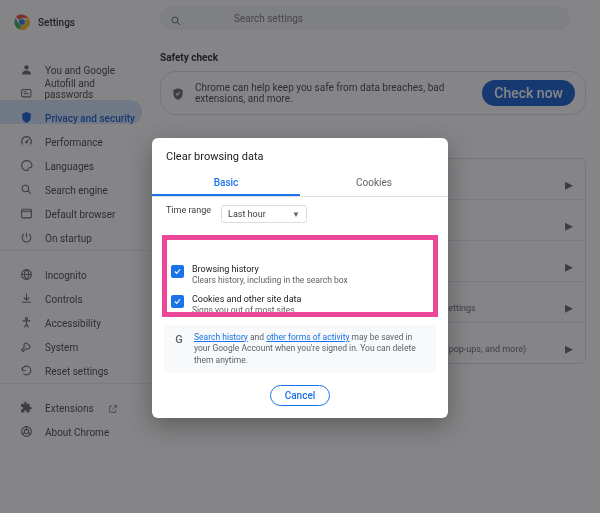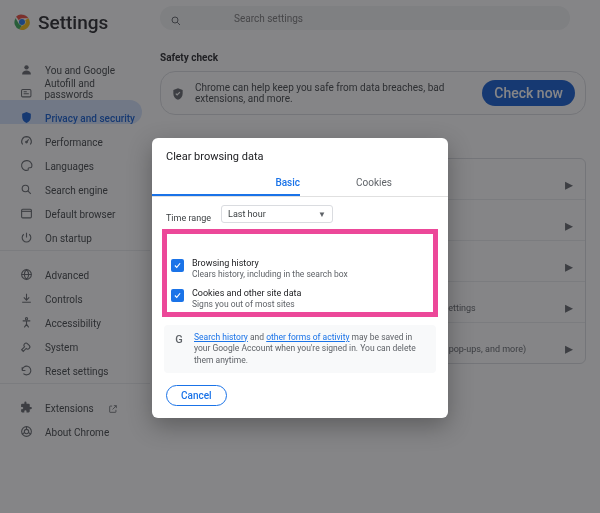--- a/index.html
+++ b/index.html
@@ -1,21 +1,21 @@
 <!DOCTYPE html>
 <html><head>
 <meta charset="utf-8">
 <style>
   * { box-sizing: border-box; margin: 0; padding: 0; font-family: "Segoe UI", Roboto, Arial, sans-serif; }
   body { width: 600px; height: 513px; overflow: hidden; background: #fff; position: relative; }
   .app { display: flex; width: 100%; height: 100%; }
   .sidebar { width: 150px; flex-shrink: 0; background: #fff; padding-top: 6px; }
   .header-row { display: flex; align-items: center; height: 32px; padding-left: 14px; gap: 8px; }
   .chrome-logo { width: 16px; height: 16px; }
-  .page-title { font-size: 19px; font-weight: 500; color: #202124; }
+  .page-title { font-size: 10px; font-weight: 500; color: #202124; }
   .nav { margin-top: 14px; }
   .nav-item { display: flex; align-items: flex-end; height: 24px; padding-left: 20px; gap: 12px; font-size: 10px; color: #3c4043; border-radius: 0 12px 12px 0; margin-right: 8px; cursor: pointer; }
   .nav-item.active { background: #d3e3fd; color: #0b57d0; font-weight: 500; }
   .nav-item .icon { width: 13px; height: 13px; color: #5f6368; display:flex; align-items:center; justify-content:center; }
   .nav-item.active .icon { color: #0b57d0; }
   .divider { height: 1px; background: #e8eaed; margin: 6px 0; }
   .ext-link { width:10px; height:10px; color:#5f6368; margin-left:2px;}
   .main { flex: 1; padding: 6px 14px 0 10px; }
   .search-wrap { background: #f1f3f4; border-radius: 16px; height: 24px; display:flex; align-items:center; padding: 0 10px; gap:8px; width: 410px; }
   .search-wrap .icon { width:12px; height:12px; color:#5f6368; }
@@ -29,36 +29,36 @@
   .row { display:flex; align-items:center; padding:9px 12px; border-top:1px solid #e8eaed; }
   .row:first-child { border-top:none; }
   .row .lbl { font-size:10px; color:#202124; flex:1;}
   .row .sub { font-size:9px; color:#5f6368; margin-top:1px;}
   .row .chev { width:8px; height:8px; color:#5f6368; }
   .overlay { position:absolute; inset:0; background: rgba(32,33,36,0.55); display:flex; align-items:flex-start; justify-content:center; padding-top: 138px; }
   .dialog { width: 296px; background:#fff; border-radius: 6px; box-shadow: 0 8px 24px rgba(0,0,0,0.3); padding-bottom:12px; max-height: 280px; display:flex; flex-direction:column; }
   .dlg-title { font-size: 11px; color:#202124; padding: 12px 14px 8px; }
   .tabs { display:flex; border-bottom:1px solid #e0e0e0; }
   .tab { flex:1; text-align:center; font-size:10px; color:#5f6368; padding:6px 0; cursor:pointer; }
-  .tab.active { color:#1a73e8; border-bottom:2px solid #1a73e8; font-weight:500;text-align:right; }
-  .time-row { display:flex; align-items:flex-end; gap:10px; padding: 8px 14px 6px; }
+  .tab.active { color:#1a73e8; border-bottom:2px solid #1a73e8; font-weight:500; }
+  .time-row { display:flex; align-items:flex-start; gap:10px; padding: 8px 14px 12px; }
   .time-lbl { font-size:9px; color:#3c4043; }
-  .select { border:1px solid #dadce0; border-radius:3px; font-size:9px; padding:3px 6px; width:112px; display:flex; justify-content:space-between; align-items:center; color:#3c4043; cursor:pointer;}
+  .select { border:1px solid #dadce0; border-radius:3px; font-size:9px; padding:3px 6px; width:86px; display:flex; justify-content:space-between; align-items:center; color:#3c4043; cursor:pointer;}
   .select .caret { font-size:8px; color:#5f6368;}
   .check-area { border: 5px solid #ec4899; margin: 0 10px; padding: 20px 2px; overflow:hidden; }
   .check-row { display:flex; gap:8px; padding: 4px 2px; }
   .cbox { width:13px; height:13px; border-radius:2px; background:#1a73e8; display:flex; align-items:center; justify-content:center; flex-shrink:0; margin-top:1px; cursor:pointer;}
   .cbox svg { width:9px; height:9px; color:#fff;}
   .check-text .t1 { font-size:9px; color:#202124; }
   .check-text .t2 { font-size:8.5px; color:#5f6368; margin-top:1px; line-height:1.3;}
   .info-box { background:#f8f9fa; border-radius:4px; margin: 8px 12px 0; padding:7px 8px; display:flex; gap:8px; }
   .g-icon { width:14px; height:14px; flex-shrink:0; display:flex; align-items:center; justify-content:center; font-size:11px; font-weight:500; color:#5f6368; margin-top:1px;}
   .info-text { font-size:8.5px; color:#5f6368; line-height:1.35; }
   .info-text a { color:#1a73e8; text-decoration:underline; cursor:pointer;}
-  .dlg-actions { display:flex; justify-content:flex-start; gap:0; padding: 12px 14px 0; }
+  .dlg-actions { display:flex; justify-content:center; gap:0; padding: 12px 14px 0; }
   .btn-outline { border:1.5px solid #1a73e8; color:#1a73e8; background:#fff; border-radius:14px; font-size:10px; padding:4px 14px; cursor:pointer; font-weight:500;}
 </style>
 </head>
 <body>
 
 <div class="app">
   <div class="sidebar">
     <div class="header-row">
       <span class="chrome-logo">
         <svg viewBox="0 0 24 24">
@@ -144,21 +144,21 @@
     </div>
     <div class="divider"></div>
     <div class="nav" style="margin-top:4px">
       <div class="nav-item">
           <span class="icon">
             <svg viewBox="0 0 24 24" fill="none" stroke="currentColor" stroke-width="2">
               <circle cx="12" cy="12" r="9"></circle>
               <path d="M3 12h18M12 3c2.5 2.5 4 5.5 4 9s-1.5 6.5-4 9c-2.5-2.5-4-5.5-4-9s1.5-6.5 4-9z"></path>
             </svg>
           </span>
-          <span>Advanced</span>
+          <span>Incognito</span>
         </div>
       <div class="nav-item">
           <span class="icon">
             <svg viewBox="0 0 24 24" fill="none" stroke="currentColor" stroke-width="2">
               <path d="M12 3v12m-5-5 5 5 5-5M4 19h16"></path>
             </svg>
           </span>
           <span>Controls</span>
         </div>
       <div class="nav-item">

